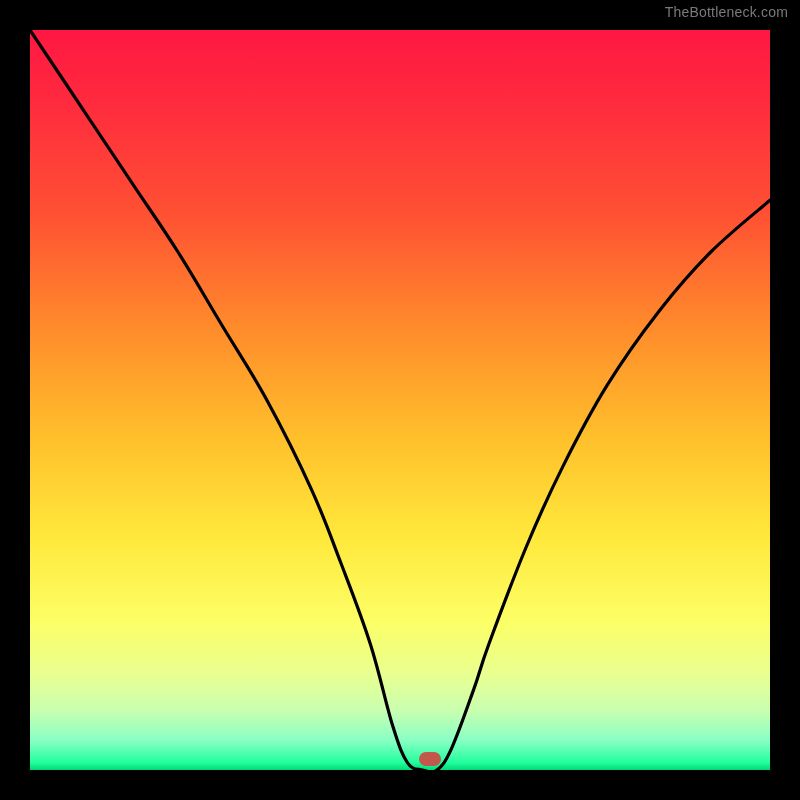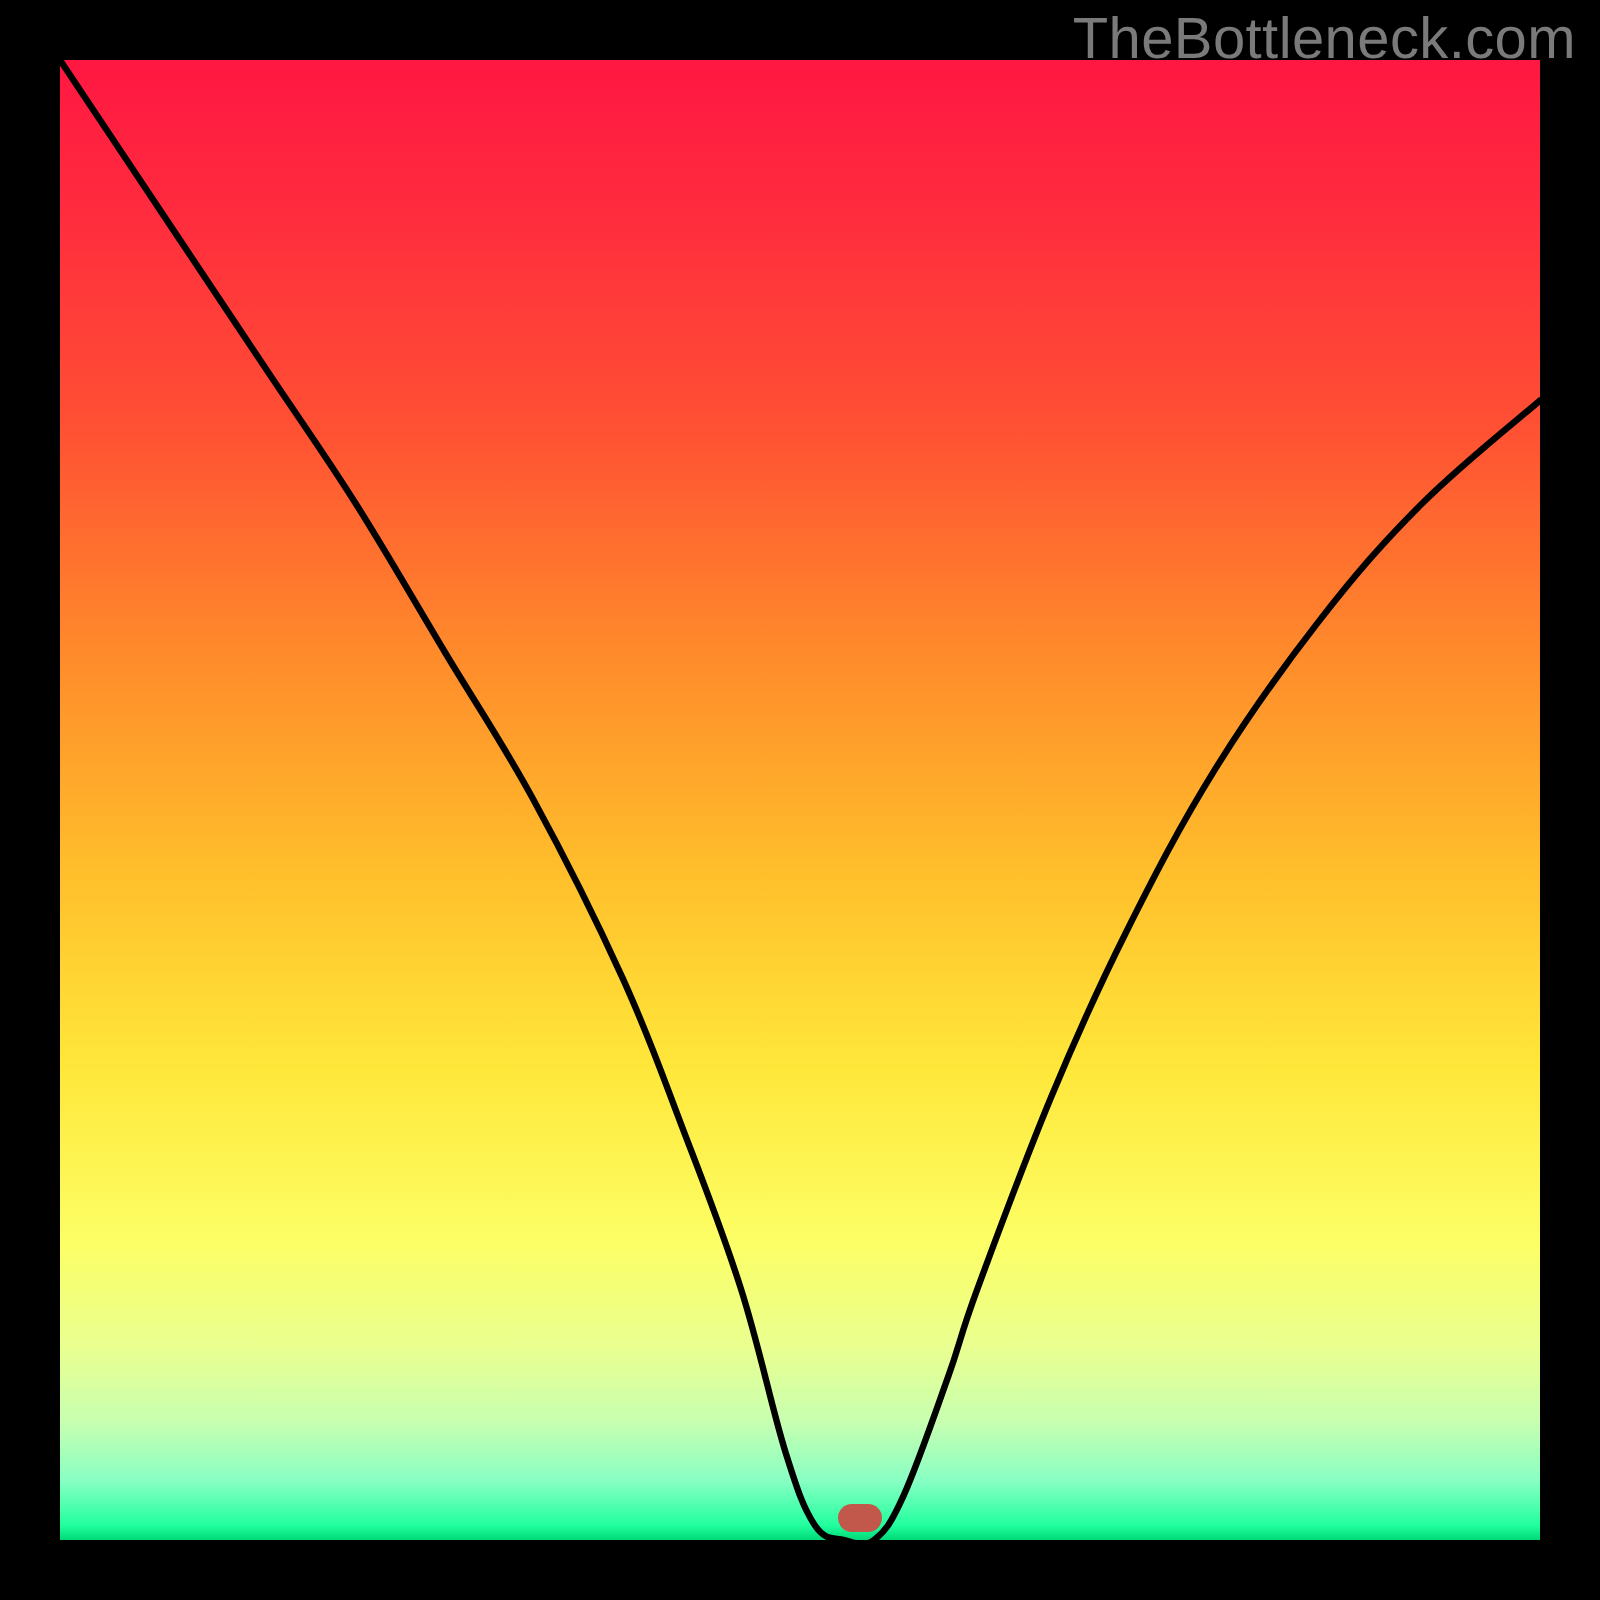--- a/index.html
+++ b/index.html
@@ -36,21 +36,21 @@
       #c8ffb0 92%,
       #88ffc4 96%,
       #22ff9e 99%,
       #00d977 100%);
   }
   .watermark {
     position: absolute;
     top: 4px;
     right: 12px;
     font-family: Arial, Helvetica, sans-serif;
-    font-size: 29px;
+    font-size: 14px;
     color: #7a7a7a;
     letter-spacing: 0.2px;
   }
   svg.curve {
     position: absolute;
     top: 0;
     left: 0;
     width: 740px;
     height: 740px;
   }

